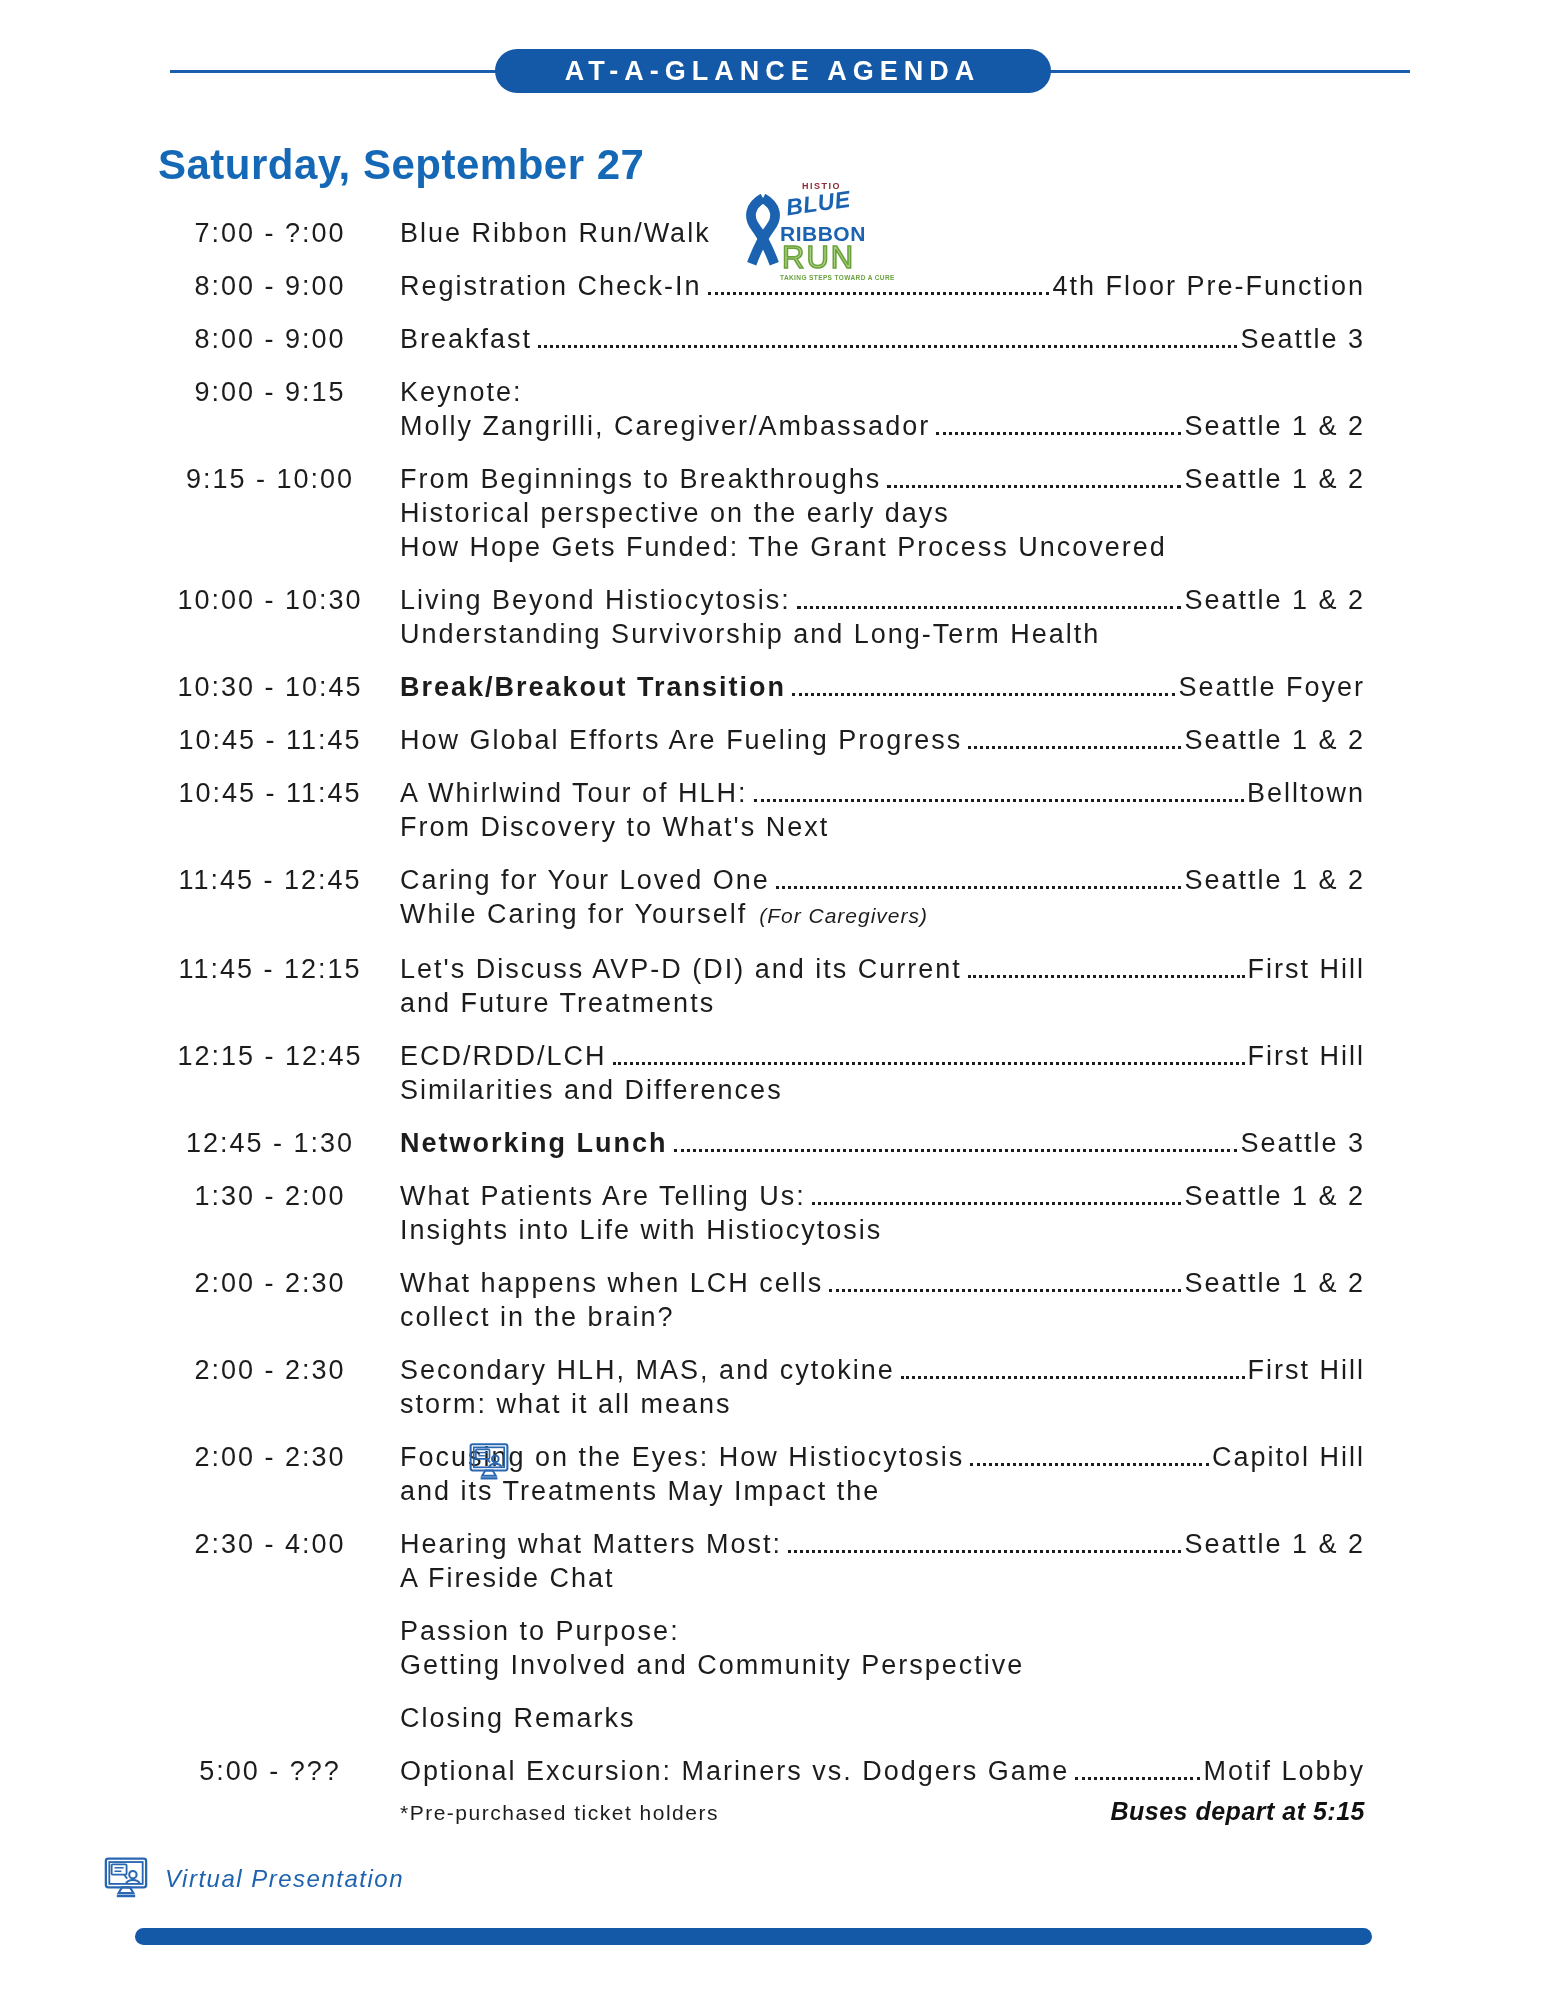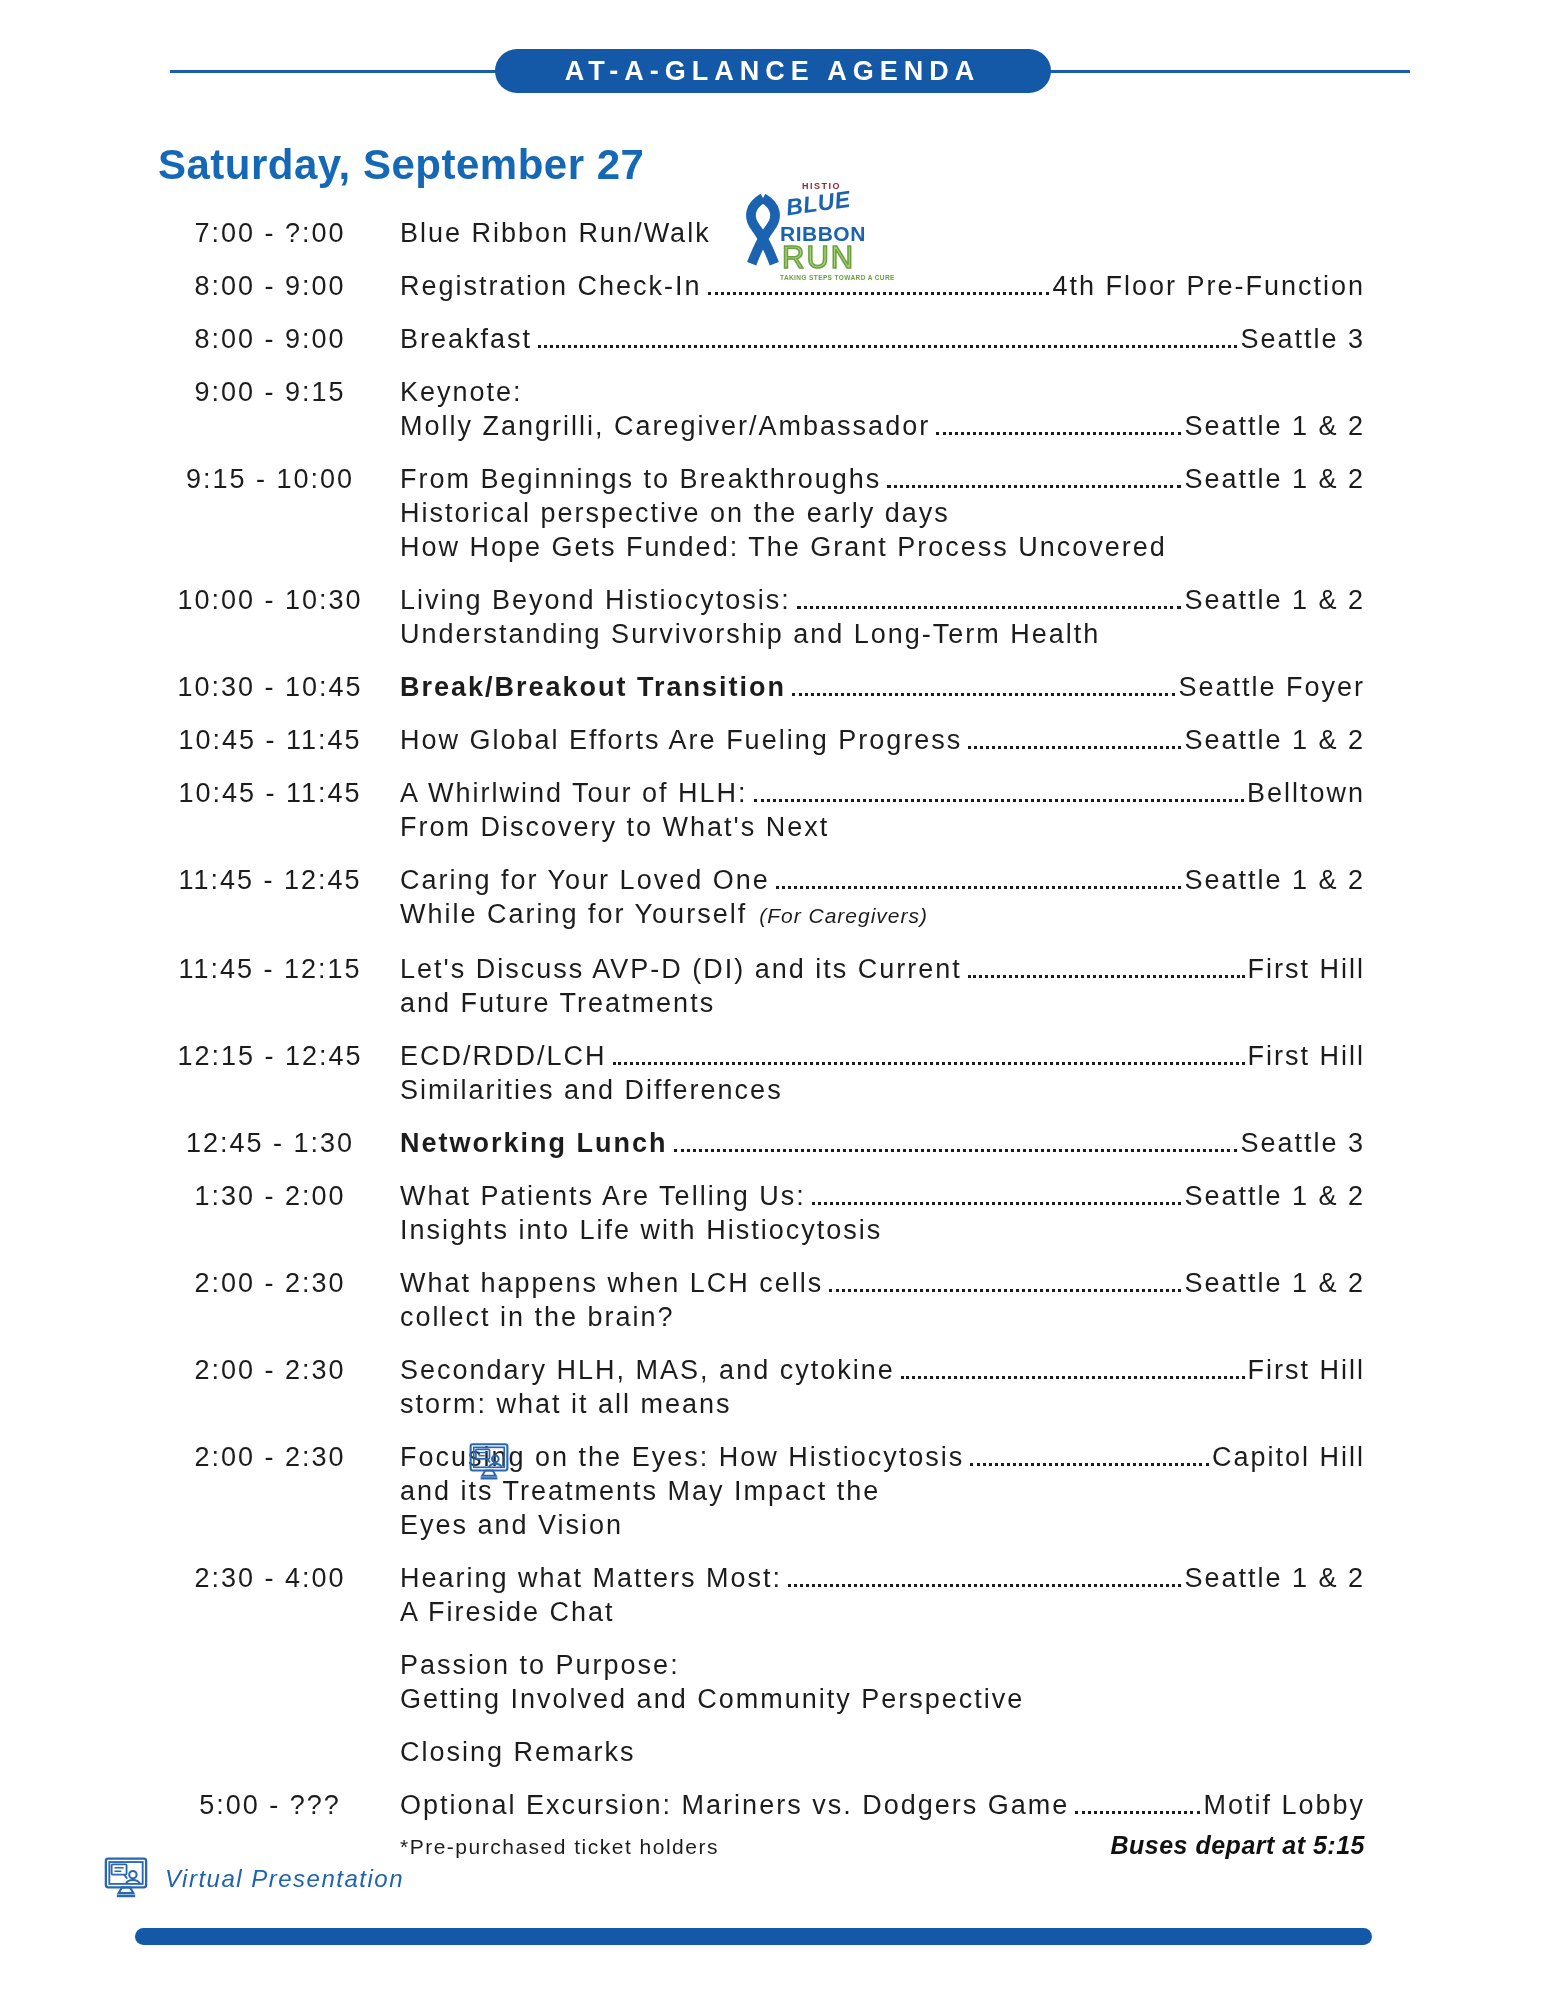--- a/index.html
+++ b/index.html
@@ -298,23 +298,20 @@
   </span>
         <div class="session">
           <div class="line">
             <span class="t">Focusing on the Eyes: How Histiocytosis</span>
             <span class="dots"></span>
             <span class="loc">Capitol Hill</span>
           </div>
           <div class="line">
             <span class="t">and its Treatments May Impact the</span>
           </div>
-          <div class="line">
-            <span class="t">Eyes and Vision</span>
-          </div>
         </div>
       </div>
       <div class="row">
         <div class="time">2:30 - 4:00</div>
         <div class="session">
           <div class="line">
             <span class="t">Hearing what Matters Most:</span>
             <span class="dots"></span>
             <span class="loc">Seattle 1 &amp; 2</span>
           </div>

